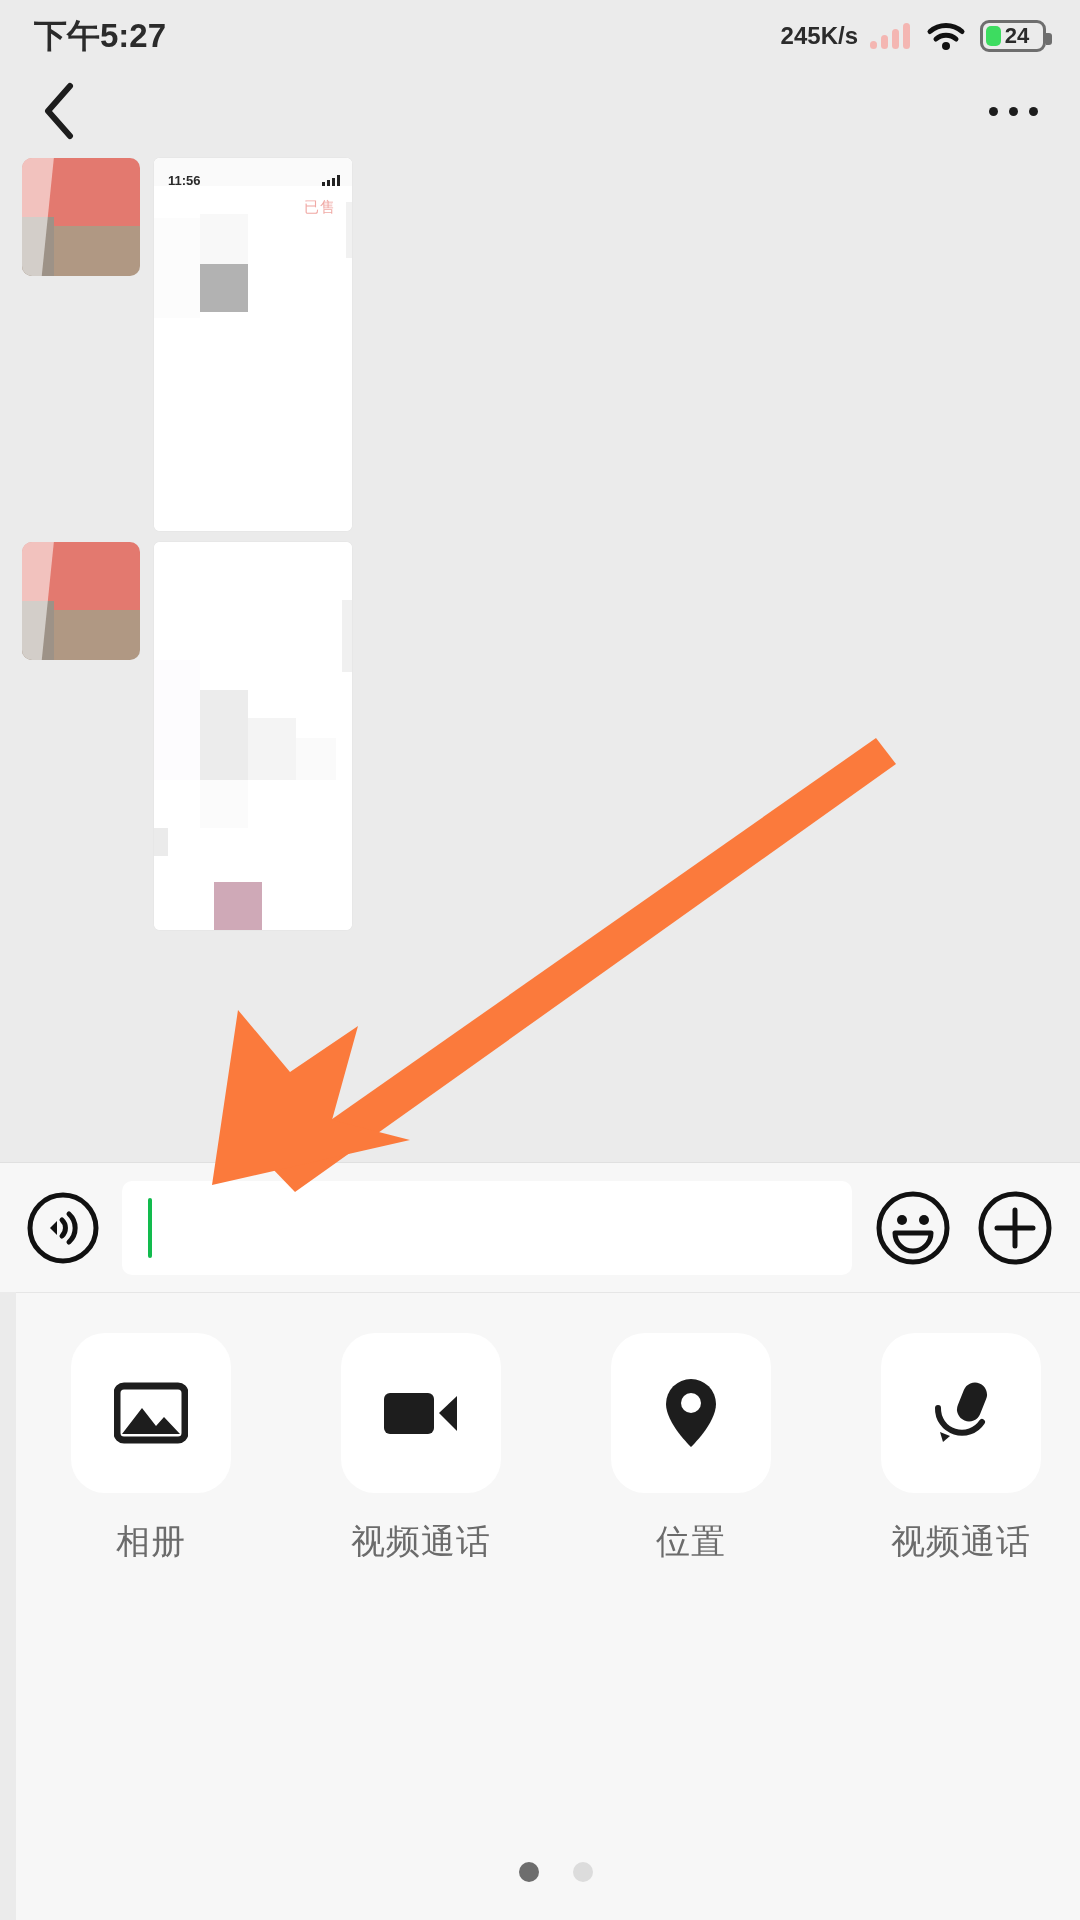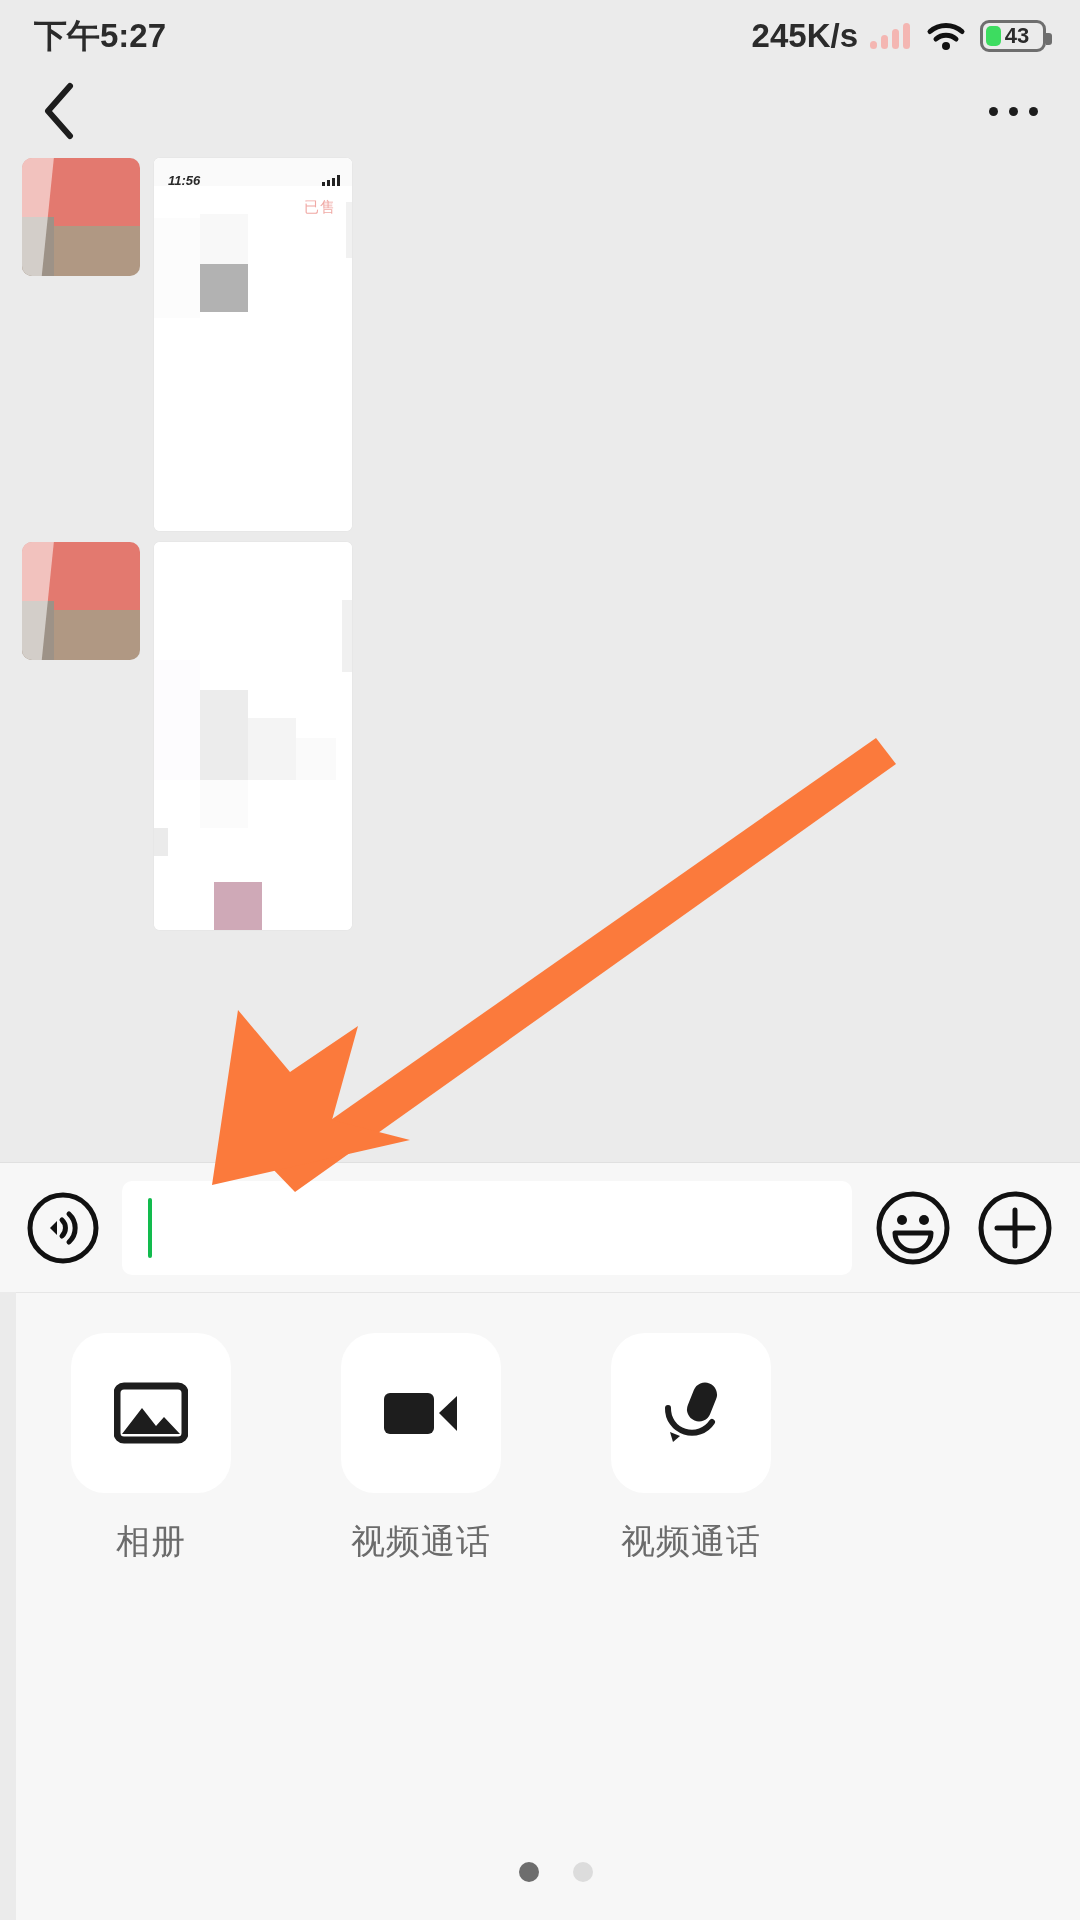--- a/index.html
+++ b/index.html
@@ -11,21 +11,21 @@
   #screen { position:relative; width:1080px; height:1856px; background:#ebebeb; }
 
   
   .statusbar {
     position:absolute; left:0; top:0; width:1080px; height:72px;
     display:flex; align-items:center; justify-content:space-between;
     padding:0 34px; background:#ebebeb;
   }
   .sb-time { font-size:33px; font-weight:600; color:#2b2b2b; letter-spacing:0px; }
   .sb-right { display:flex; align-items:center; gap:12px; }
-  .sb-speed { font-size:33px; font-weight:600; color:#2b2b2b; }
+  .sb-speed { font-size:24px; font-weight:600; color:#2b2b2b; }
   .sig { display:flex; align-items:flex-end; gap:4px; height:26px; }
   .sig i { display:block; width:7px; background:#f4b6b2; border-radius:4px; }
   .sig i:nth-child(1){ height:8px; }
   .sig i:nth-child(2){ height:14px; }
   .sig i:nth-child(3){ height:20px; }
   .sig i:nth-child(4){ height:26px; }
   .wifi { margin:0 2px 0 4px; display:flex; align-items:center; }
   .batt {
     position:relative; width:66px; height:32px;
     border:3px solid #6e6e6e; border-radius:9px;
@@ -75,21 +75,21 @@
 
   .bubble {
     margin-left:14px; background:#fff; border-radius:6px; overflow:hidden;
     position:relative; box-shadow:0 0 0 1px rgba(0,0,0,.015);
   }
   
   .shot { position:relative; background:#fff; overflow:hidden; }
   .shot-sbar {
     position:absolute; left:0; top:0; width:100%; height:28px;
     display:flex; align-items:center; justify-content:space-between;
-    padding:16px 12px 0 14px; background:#fafafa;font-style:italic;
+    padding:16px 12px 0 14px; background:#fafafa;
   }
   .shot-time { font-size:13px; font-weight:700; color:#2a2a2a; }
   .shot-ico { display:flex; align-items:flex-end; gap:2px; height:11px; }
   .shot-ico i { display:block; width:3px; background:#222; }
   .shot-ico i:nth-child(1){height:4px;} .shot-ico i:nth-child(2){height:6px;}
   .shot-ico i:nth-child(3){height:8px;} .shot-ico i:nth-child(4){height:11px;}
   .shot-tag {
     position:absolute; right:16px; top:40px;
     font-size:15px; color:#f0a9a5; letter-spacing:1px;
   }
@@ -156,21 +156,21 @@
         </div>
       <div class="wifi">
         <svg width="40" height="30" viewBox="0 0 40 30">
           <path d="M4 10.5 A24 24 0 0 1 36 10.5" fill="none" stroke="#111" stroke-width="5" stroke-linecap="round"></path>
           <path d="M10 18 A15 15 0 0 1 30 18" fill="none" stroke="#111" stroke-width="5" stroke-linecap="round"></path>
           <circle cx="20" cy="25" r="4" fill="#111"></circle>
         </svg>
       </div>
       <div class="batt">
         <div class="batt-fill"></div>
-        <div class="batt-txt">43</div>
+        <div class="batt-txt">24</div>
       </div>
     </div>
   </div>
 
   <div class="navbar">
     <div class="nav-back">
       <svg width="34" height="58" viewBox="0 0 34 58">
         <path d="M28 4 L6 29 L28 54" fill="none" stroke="#1d1d1d" stroke-width="6" stroke-linecap="round" stroke-linejoin="round"></path>
       </svg>
     </div>
@@ -280,20 +280,29 @@
       <div class="cell">
         <div class="tile">
           <svg width="80" height="60" viewBox="0 0 80 60">
             <rect x="3" y="10" width="50" height="41" rx="6" fill="#1d1d1d"></rect>
             <path d="M58 30 L76 13 L76 48 Z" fill="#1d1d1d"></path>
           </svg>
         </div>
         <div class="cell-label">视频通话</div>
       </div>
 
+      <div class="cell">
+        <div class="tile">
+          <svg width="60" height="76" viewBox="0 0 60 76">
+            <path d="M30 4 A25 25 0 0 1 55 29 C55 48 30 72 30 72 C30 72 5 48 5 29 A25 25 0 0 1 30 4 Z" fill="#1d1d1d"></path>
+            <circle cx="30" cy="28" r="10" fill="#fff"></circle>
+          </svg>
+        </div>
+        <div class="cell-label">位置</div>
+      </div>
 
 
 
       <div class="cell">
         <div class="tile">
           <svg width="70" height="74" viewBox="0 0 70 74">
             <rect x="34" y="6" width="24" height="40" rx="12" fill="#1d1d1d" transform="rotate(22 46 26)"></rect>
             <path d="M12 32 A24 24 0 0 0 56 46" fill="none" stroke="#1d1d1d" stroke-width="6" stroke-linecap="round"></path>
             <path d="M14 56 L24 60 L17 66 Z" fill="#1d1d1d"></path>
           </svg>

